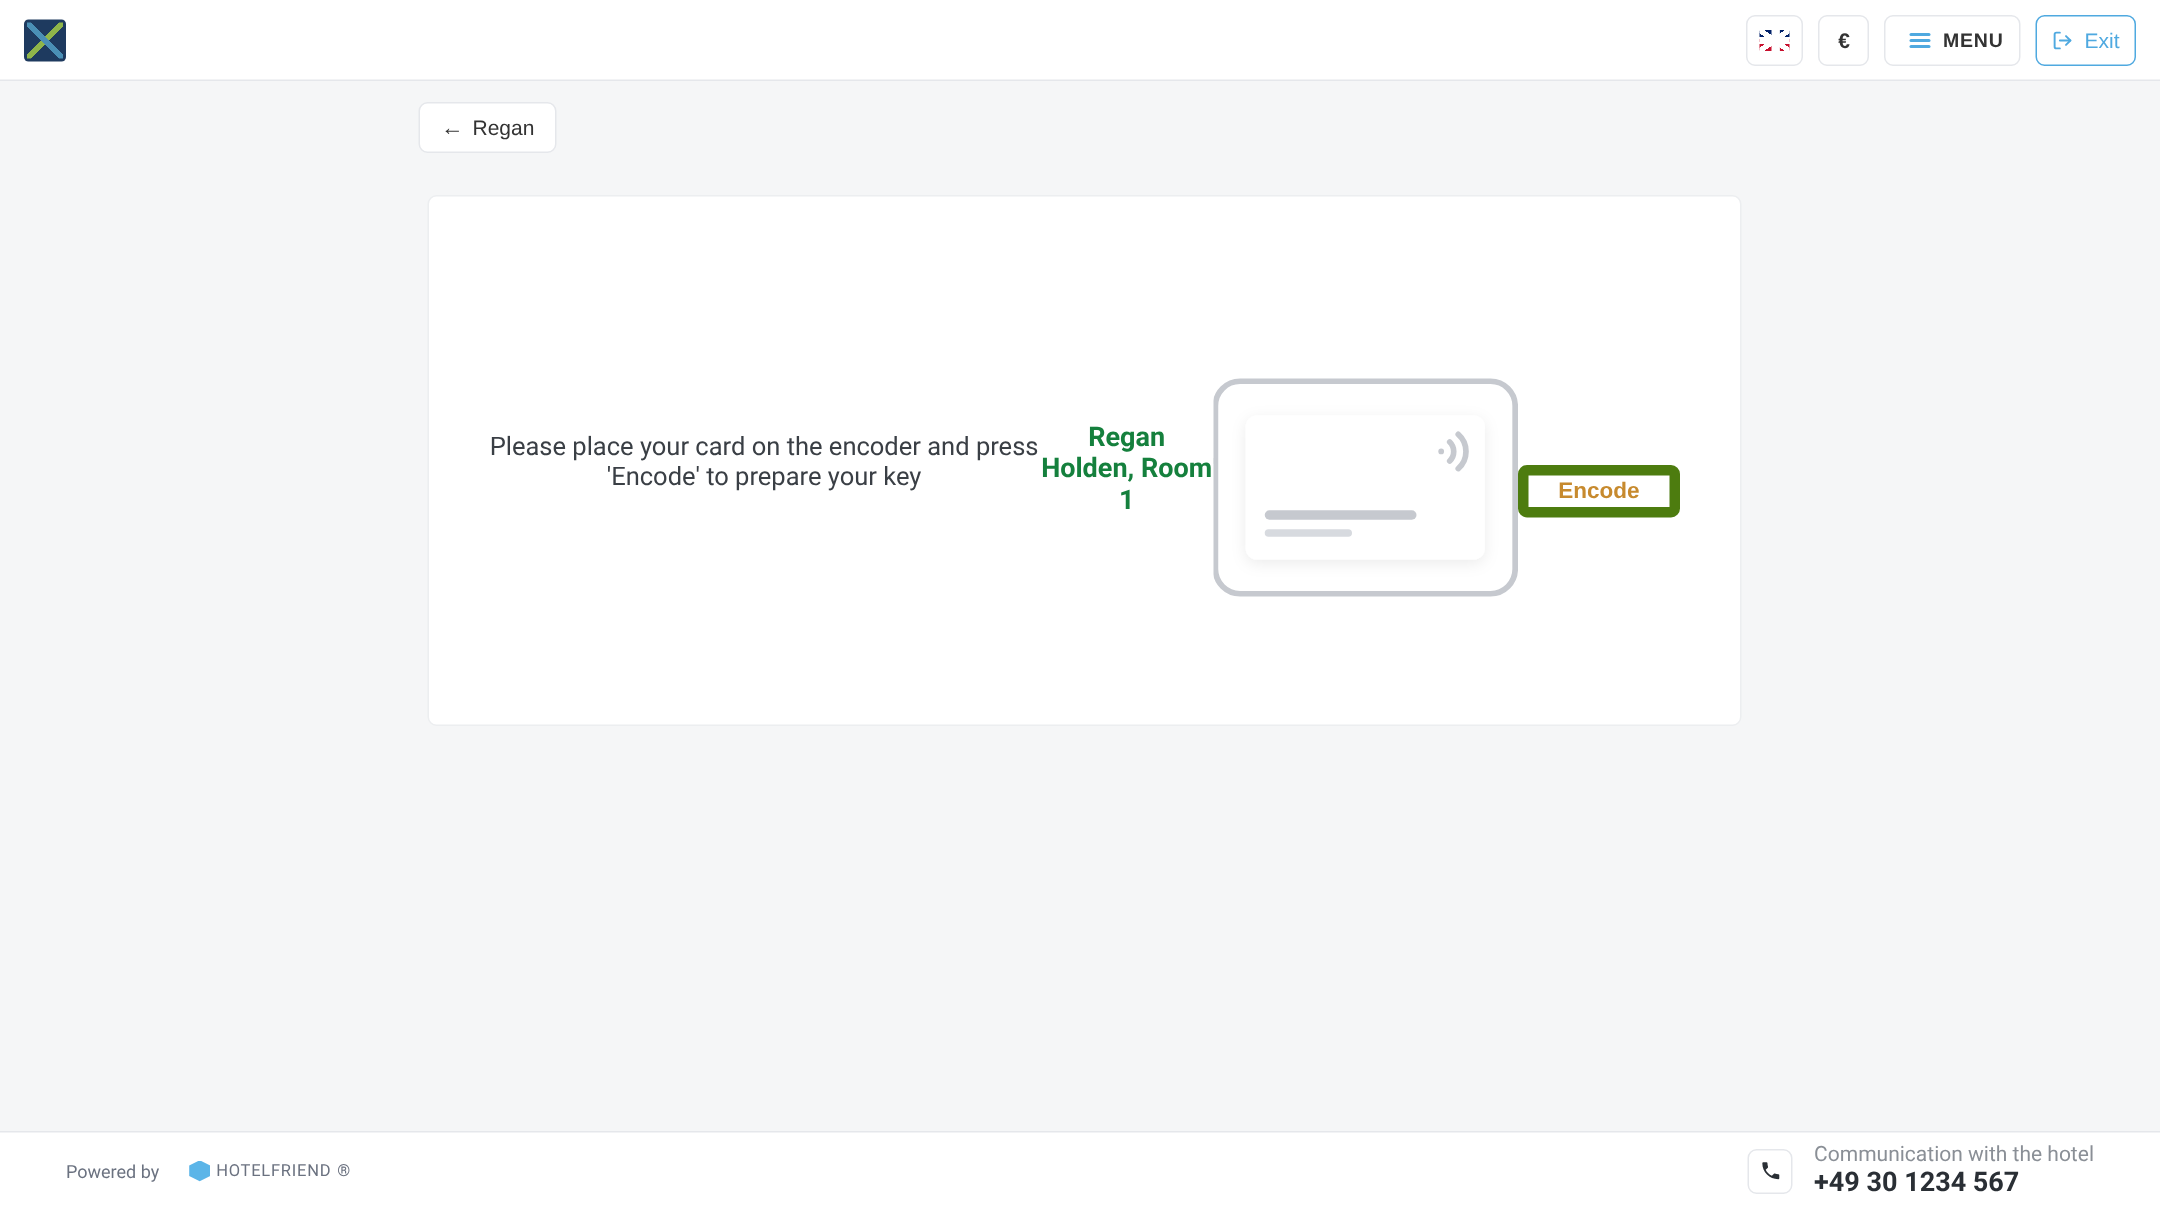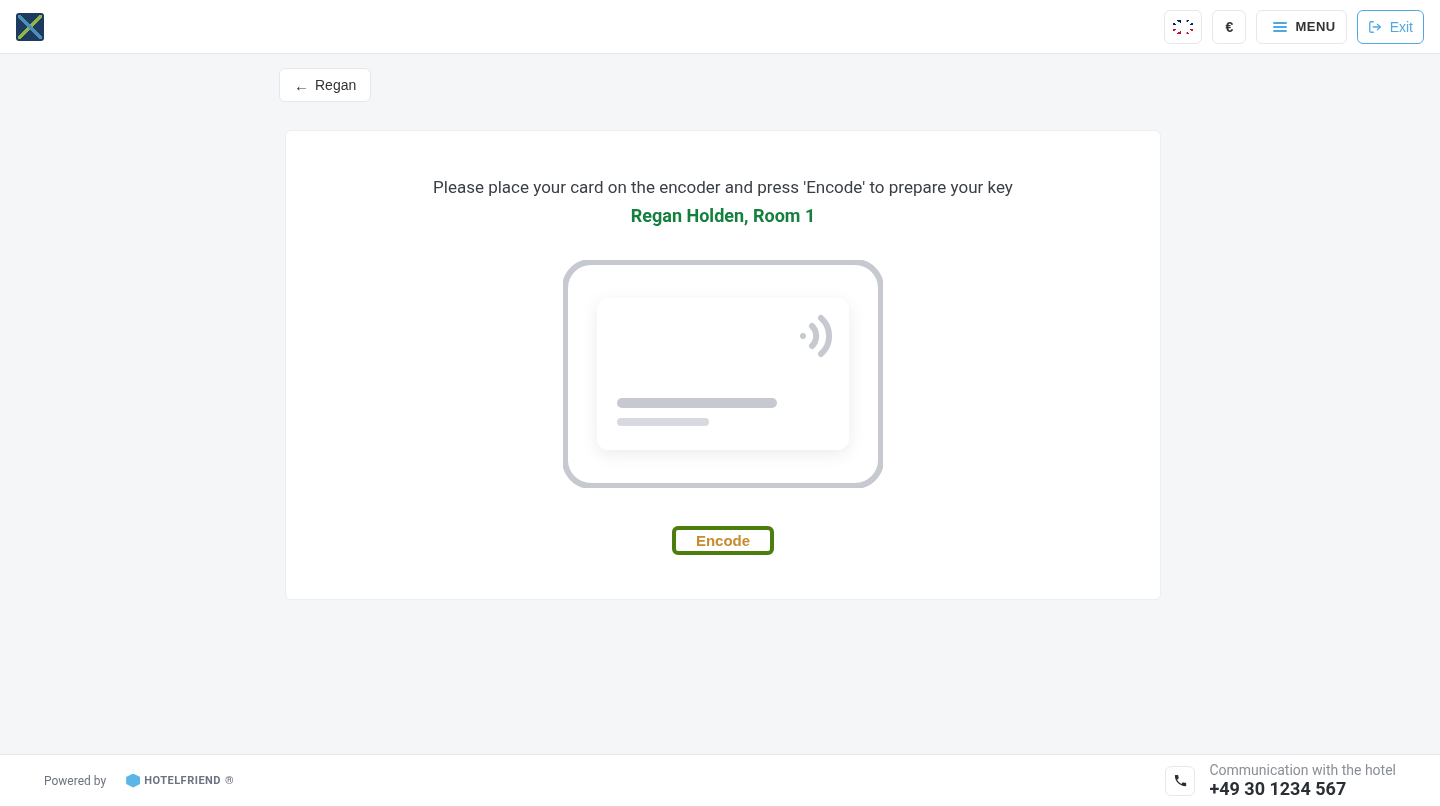--- a/index.html
+++ b/index.html
@@ -106,21 +106,21 @@
       font-weight: 700;
       margin-top: 22px;
     }
     .card-panel {
       background: #fff;
       border: 1px solid #eceef0;
       border-radius: 6px;
       margin-top: 28px;
       padding: 46px 40px 44px;
       display: flex;
-      flex-direction: column;
+      flex-direction: row;
       align-items: center;
       width: 876px;
       margin-left: 6px;
     }
     .instruction {
       font-size: 17px;
       color: #3a3f45;
       text-align: center;
     }
     .guest-room {
@@ -132,21 +132,21 @@
     }
     .encoder-illustration {
       margin-top: 34px;
       width: 320px;
       height: 228px;
       position: relative;
     }
     .encoder-svg { width: 100%; height: 100%; }
     .encode-btn {
       margin-top: 38px;
-      border: 4px solid #4d7c0f;
+      border: 7px solid #4d7c0f;
       background: #fff;
       color: #c78a2e;
       font-weight: 600;
       font-size: 15px;
       padding: 2px 20px;
       border-radius: 6px;
       cursor: pointer;
     }
     
     .footer {
@@ -157,21 +157,21 @@
       align-items: center;
       justify-content: space-between;
       padding: 0 44px;
     }
     .powered {
       display: flex; align-items: flex-start; gap: 20px;
       font-size: 12px; color: #6b7280;
     }
     .hf-logo {
       display: flex; align-items: center; gap: 4px;
-      font-weight: 700; letter-spacing: 0.5px; color: #6b7280; font-size: 11px;
+      font-weight: 400; letter-spacing: 0.5px; color: #6b7280; font-size: 11px;
     }
     .hf-cube {
       width: 14px; height: 14px;
       background: #5bb5e8;
       clip-path: polygon(50% 0, 100% 25%, 100% 75%, 50% 100%, 0 75%, 0 25%);
     }
     .contact {
       display: flex; align-items: center; gap: 14px;
     }
     .phone-btn {

